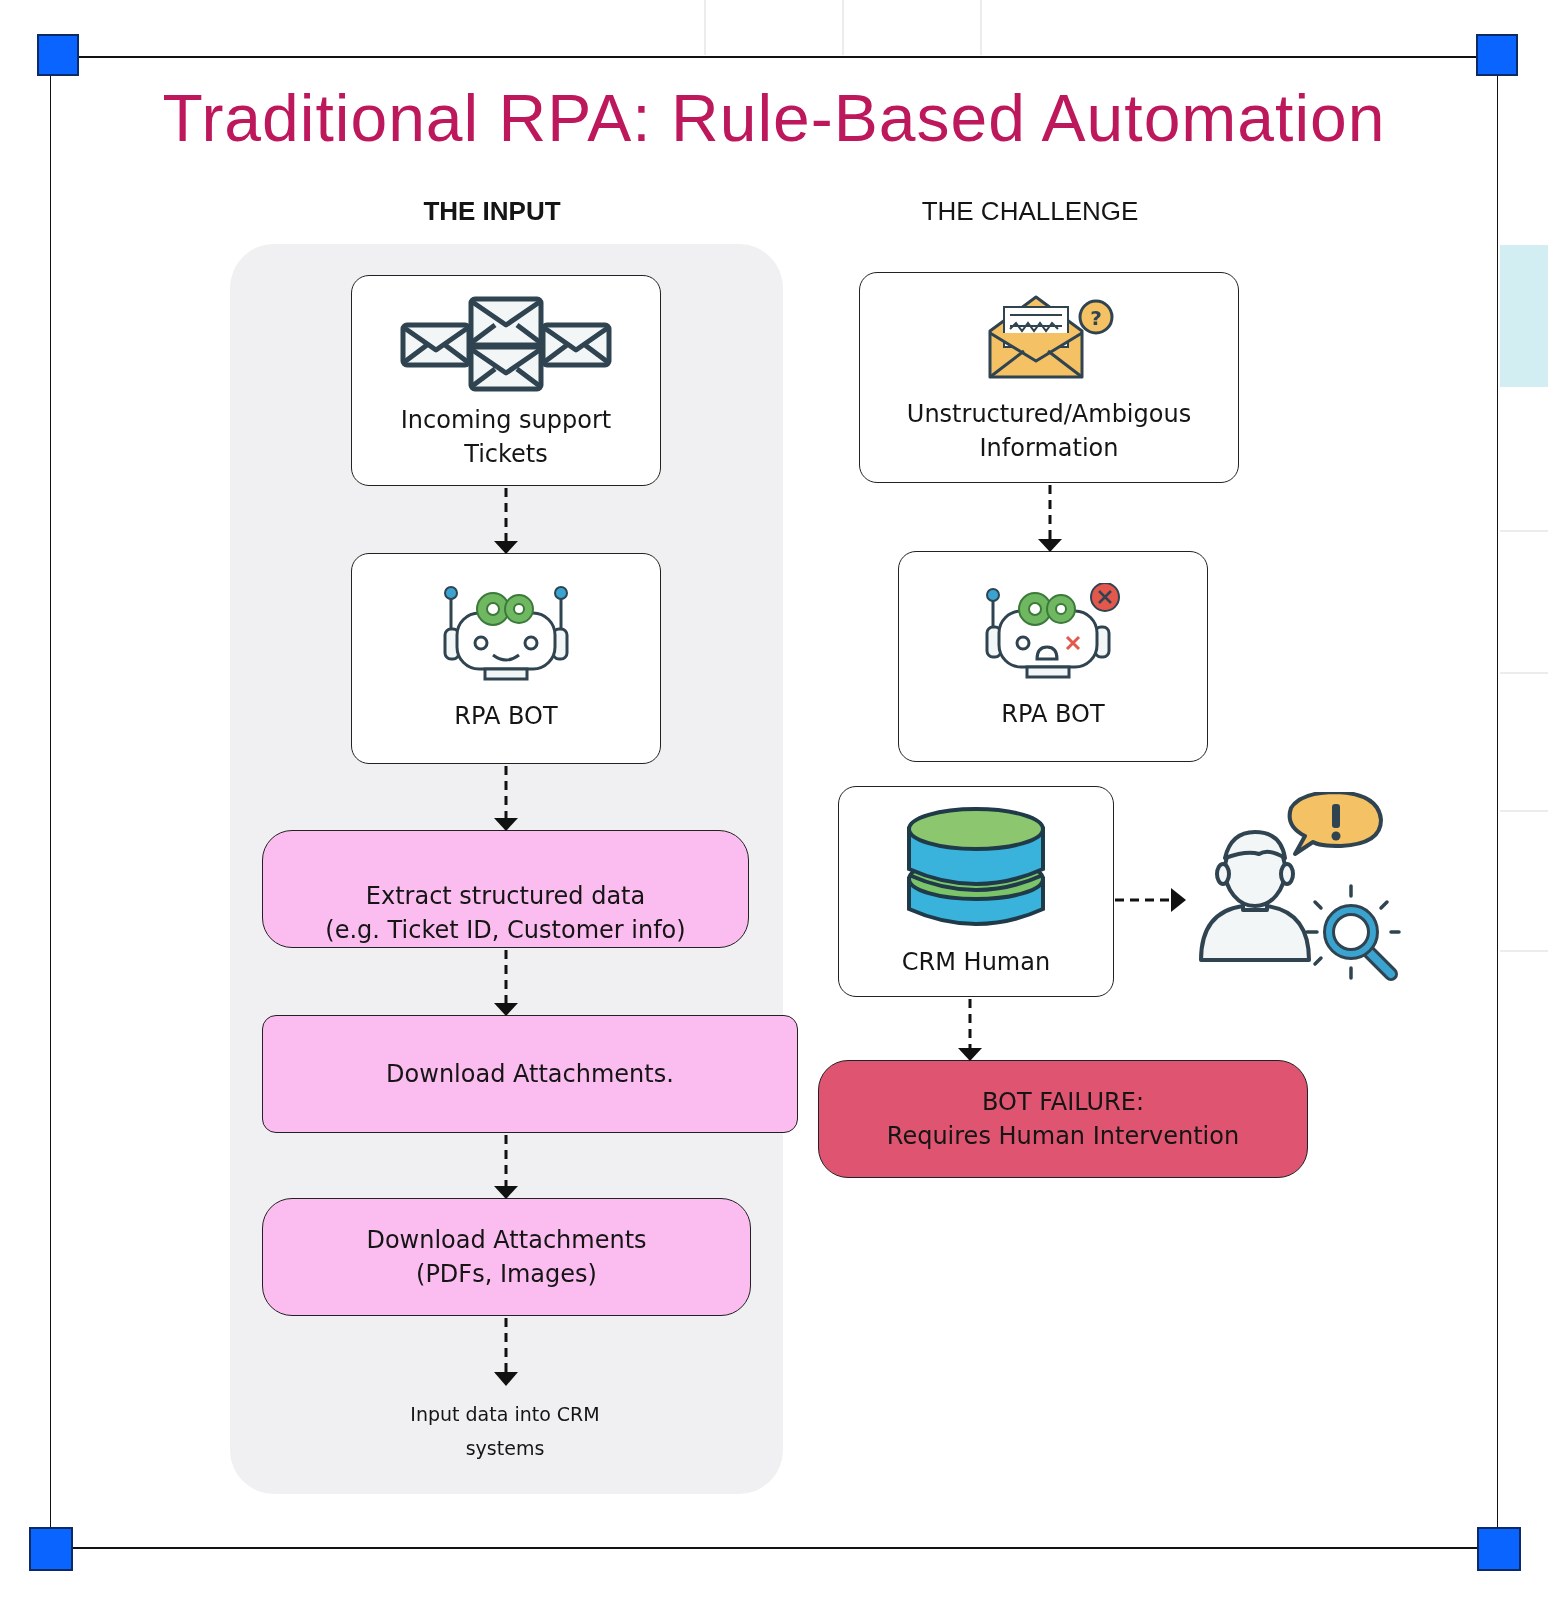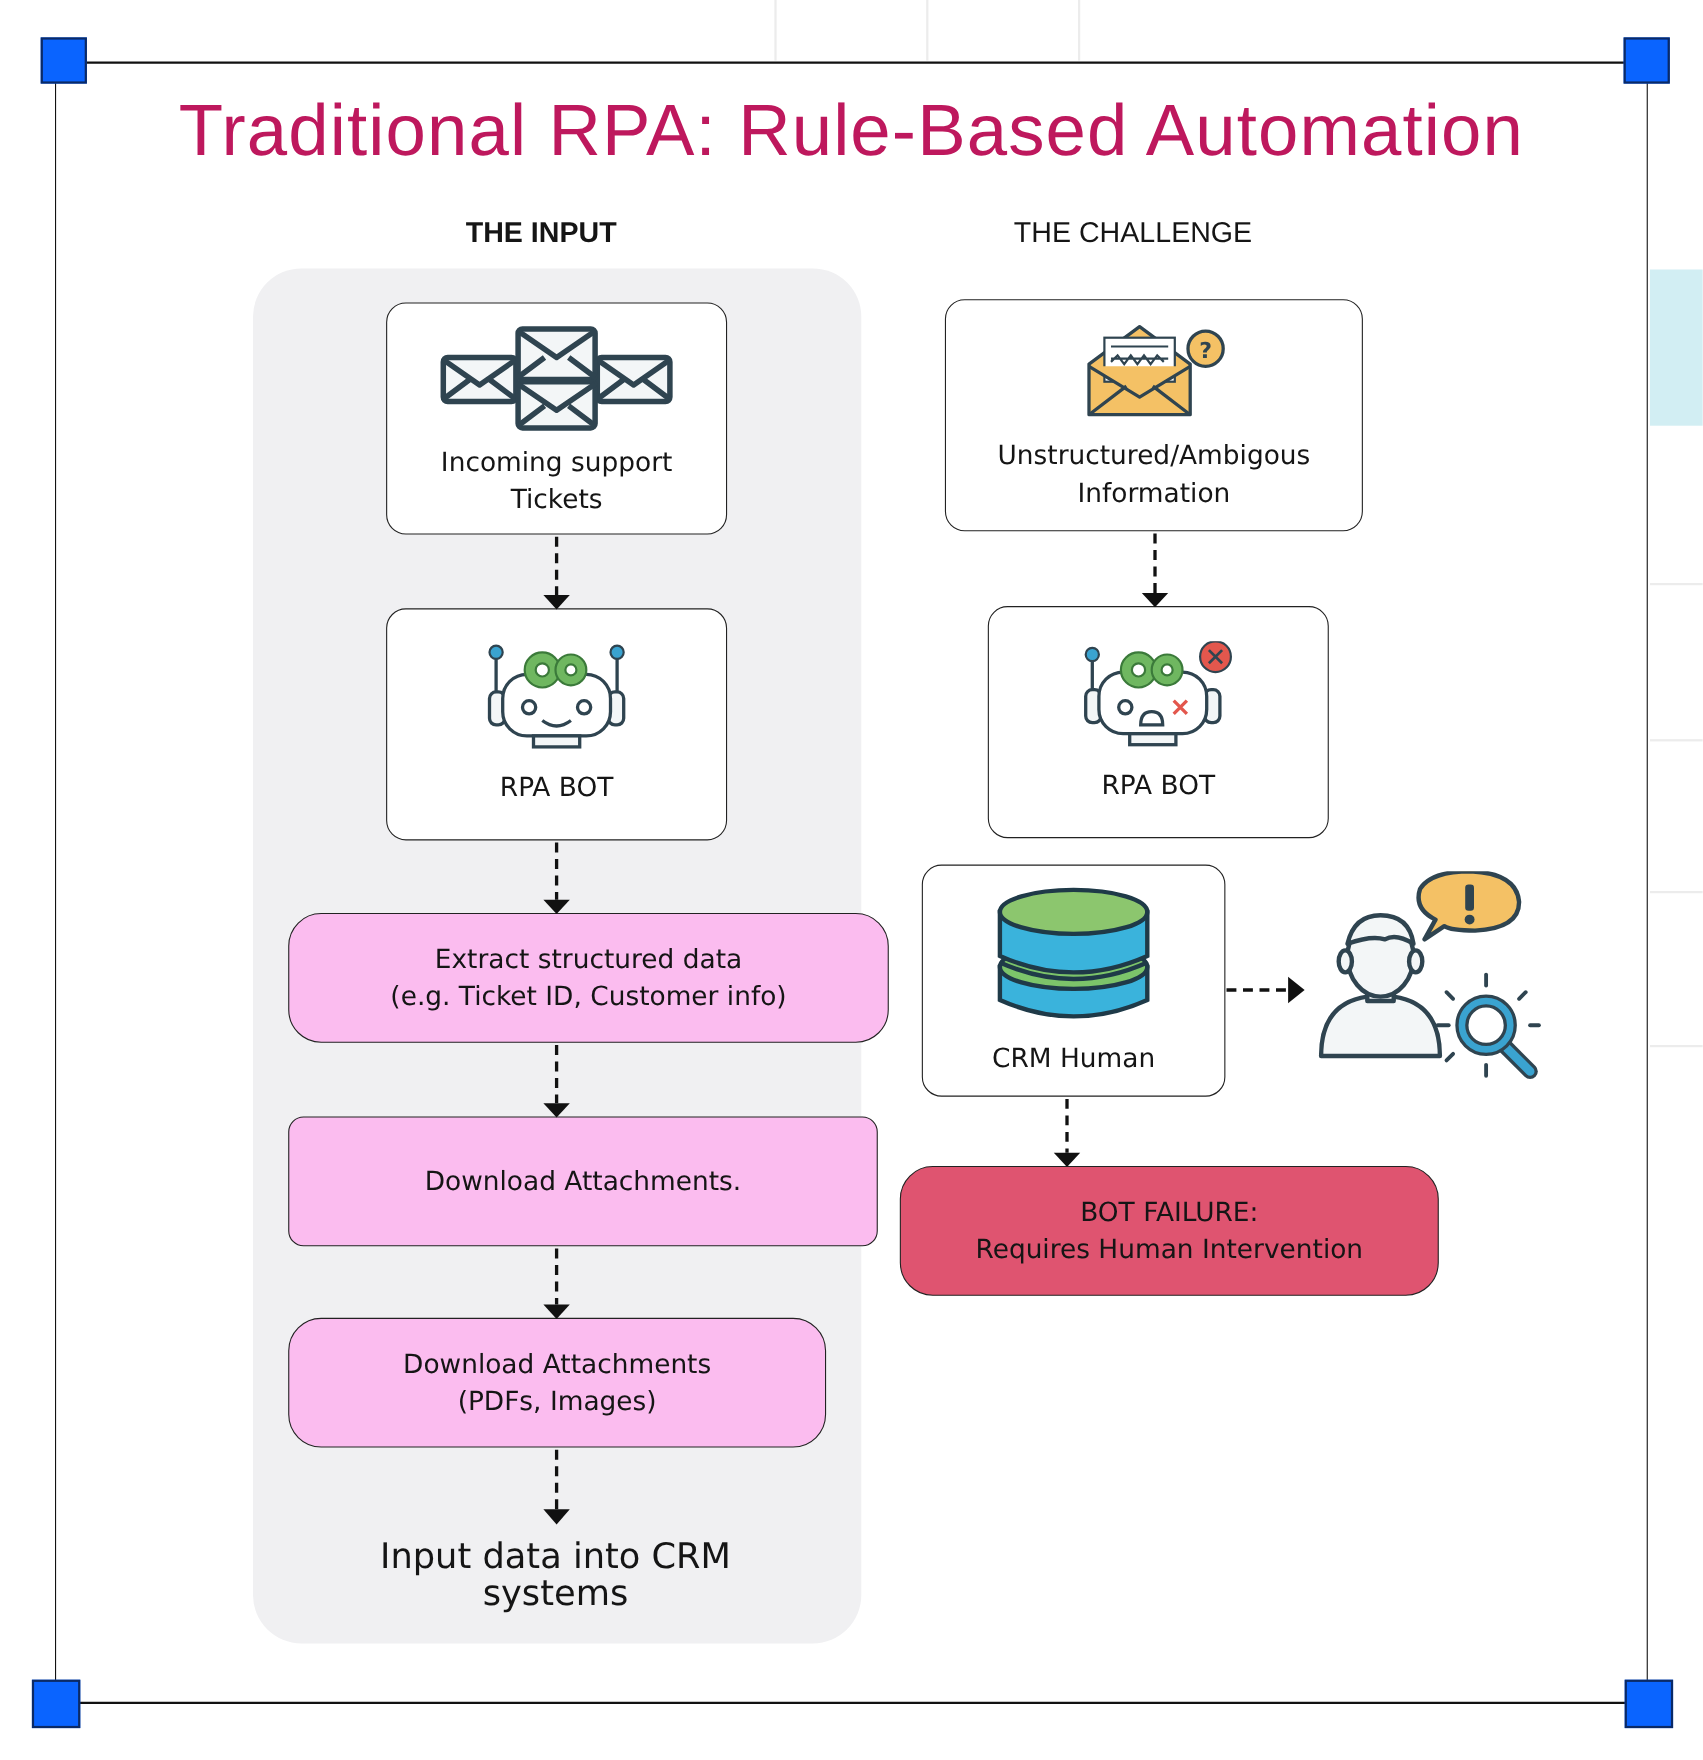--- a/index.html
+++ b/index.html
@@ -45,21 +45,21 @@
     position: absolute; box-sizing: border-box; border: 1.5px solid #222;
     border-radius: 18px; background: #ffffff; text-align: center;
     display: flex; flex-direction: column; align-items: center; justify-content: center;
   }
   .node .label { font-size: 24px; line-height: 34px; color: #151515; white-space: pre-line; }
   .node.process { background: #fbbcef; border-radius: 30px; }
   .node.failure { background: #df5470; border-radius: 30px; }
   .node .icon { display: block; }
 
   .plain-label {
-    position: absolute; text-align: center; font-size: 32px; line-height: 34px;
+    position: absolute; text-align: center; font-size: 19px; line-height: 34px;
     color: #151515; white-space: pre-line;
   }
 
   svg.arrow { position: absolute; overflow: visible; }
 </style>
 </head>
 <body>
 
 <div class="bg-line-v" style="left:704px"></div>
 <div class="bg-line-v" style="left:842px"></div>
@@ -118,21 +118,21 @@
     </g>
     <circle cx="52" cy="24" r="6" fill="#fff" stroke="#3b7a3a" stroke-width="2"></circle>
     <circle cx="78" cy="24" r="5" fill="#fff" stroke="#3b7a3a" stroke-width="2"></circle>
     <circle cx="40" cy="58" r="6" fill="#fff" stroke="#2f4450" stroke-width="3"></circle>
     <circle cx="90" cy="58" r="6" fill="#fff" stroke="#2f4450" stroke-width="3"></circle>
     <path d="M52 70 Q65 80 78 70" stroke="#2f4450" stroke-width="3" fill="none"></path>
   </svg>
   <div class="label" style="margin-top:18px">RPA BOT</div>
 </div>
 
-<div class="node process" style="left:262px; top:830px; width:546px; height:118px;">
+<div class="node process" style="left:262px; top:830px; width:487px; height:118px;justify-content:flex-end;">
   <div class="label">Extract structured data
 (e.g. Ticket ID, Customer info)</div>
 </div>
 
 <div class="node process" style="left:262px; top:1015px; width:536px; height:118px;border-radius:14px;">
   <div class="label">Download Attachments.</div>
 </div>
 
 <div class="node process" style="left:262px; top:1198px; width:489px; height:118px;">
   <div class="label">Download Attachments

